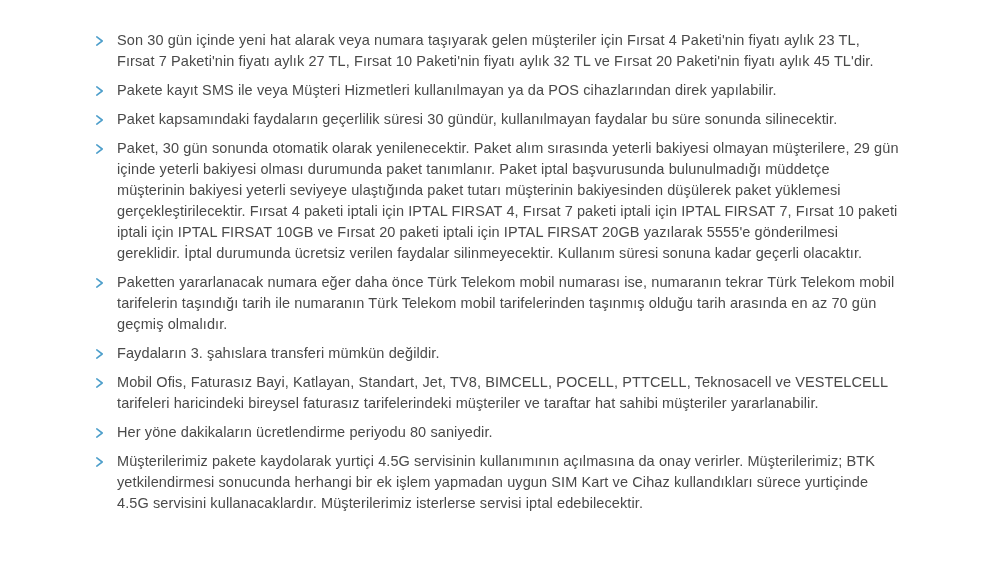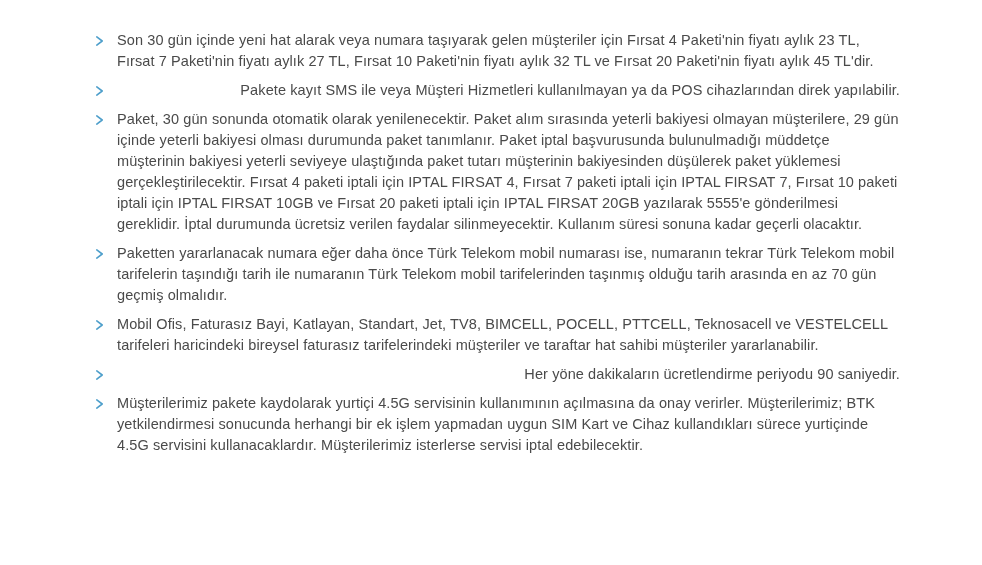--- a/index.html
+++ b/index.html
@@ -19,21 +19,20 @@
     position:absolute;
     left:95px;
     top:30px;
     width:805px;
     list-style:none;
   }
   .term{
     display:flex;
     align-items:flex-start;
     margin-bottom:8px;
-    justify-content:space-between;
   }
   .chev{
     flex:0 0 auto;
     width:9px;
     margin-right:13px;
     margin-top:5px;
     display:block;
   }
   .chev svg{display:block;width:9px;height:12px;}
   .chev polyline{
@@ -69,45 +68,61 @@
         </svg>
       </span>
     <span class="term-text">Pakete kayıt SMS ile veya Müşteri Hizmetleri kullanılmayan ya da POS cihazlarından direk yapılabilir.</span>
   </li>
   <li class="term">
     <span class="chev">
         <svg viewBox="0 0 10 12">
           <polyline points="2,1.5 8,6 2,10.5"></polyline>
         </svg>
       </span>
+    <span class="term-text">Paket kapsamındaki faydaların geçerlilik süresi 30 gündür, kullanılmayan faydalar bu süre sonunda silinecektir.</span>
+  </li>
+  <li class="term">
+    <span class="chev">
+        <svg viewBox="0 0 10 12">
+          <polyline points="2,1.5 8,6 2,10.5"></polyline>
+        </svg>
+      </span>
     <span class="term-text">Paket, 30 gün sonunda otomatik olarak yenilenecektir. Paket alım sırasında yeterli bakiyesi olmayan müşterilere, 29 gün içinde yeterli bakiyesi olması durumunda paket tanımlanır. Paket iptal başvurusunda bulunulmadığı müddetçe müşterinin bakiyesi yeterli seviyeye ulaştığında paket tutarı müşterinin bakiyesinden düşülerek paket yüklemesi gerçekleştirilecektir. Fırsat 4 paketi iptali için IPTAL FIRSAT 4, Fırsat 7 paketi iptali için IPTAL FIRSAT 7, Fırsat 10 paketi iptali için IPTAL FIRSAT 10GB ve Fırsat 20 paketi iptali için IPTAL FIRSAT 20GB yazılarak 5555'e gönderilmesi gereklidir. İptal durumunda ücretsiz verilen faydalar silinmeyecektir. Kullanım süresi sonuna kadar geçerli olacaktır.</span>
   </li>
   <li class="term">
     <span class="chev">
         <svg viewBox="0 0 10 12">
           <polyline points="2,1.5 8,6 2,10.5"></polyline>
         </svg>
       </span>
     <span class="term-text">Paketten yararlanacak numara eğer daha önce Türk Telekom mobil numarası ise, numaranın tekrar Türk Telekom mobil tarifelerin taşındığı tarih ile numaranın Türk Telekom mobil tarifelerinden taşınmış olduğu tarih arasında en az 70 gün geçmiş olmalıdır.</span>
   </li>
   <li class="term">
     <span class="chev">
         <svg viewBox="0 0 10 12">
           <polyline points="2,1.5 8,6 2,10.5"></polyline>
         </svg>
       </span>
+    <span class="term-text">Faydaların 3. şahıslara transferi mümkün değildir.</span>
+  </li>
+  <li class="term">
+    <span class="chev">
+        <svg viewBox="0 0 10 12">
+          <polyline points="2,1.5 8,6 2,10.5"></polyline>
+        </svg>
+      </span>
     <span class="term-text">Mobil Ofis, Faturasız Bayi, Katlayan, Standart, Jet, TV8, BIMCELL, POCELL, PTTCELL, Teknosacell ve VESTELCELL tarifeleri haricindeki bireysel faturasız tarifelerindeki müşteriler ve taraftar hat sahibi müşteriler yararlanabilir.</span>
   </li>
   <li class="term">
     <span class="chev">
         <svg viewBox="0 0 10 12">
           <polyline points="2,1.5 8,6 2,10.5"></polyline>
         </svg>
       </span>
-    <span class="term-text">Her yöne dakikaların ücretlendirme periyodu 90 saniyedir.</span>
+    <span class="term-text">Her yöne dakikaların ücretlendirme periyodu 80 saniyedir.</span>
   </li>
   <li class="term">
     <span class="chev">
         <svg viewBox="0 0 10 12">
           <polyline points="2,1.5 8,6 2,10.5"></polyline>
         </svg>
       </span>
     <span class="term-text">Müşterilerimiz pakete kaydolarak yurtiçi 4.5G servisinin kullanımının açılmasına da onay verirler. Müşterilerimiz; BTK yetkilendirmesi sonucunda herhangi bir ek işlem yapmadan uygun SIM Kart ve Cihaz kullandıkları sürece yurtiçinde 4.5G servisini kullanacaklardır. Müşterilerimiz isterlerse servisi iptal edebilecektir.</span>
   </li>
 </ul>

